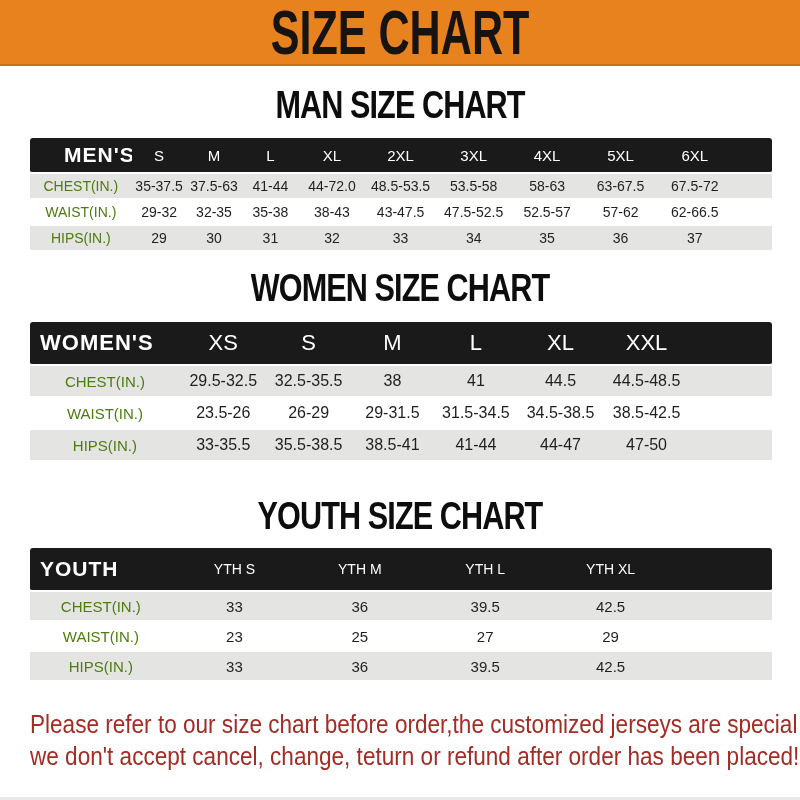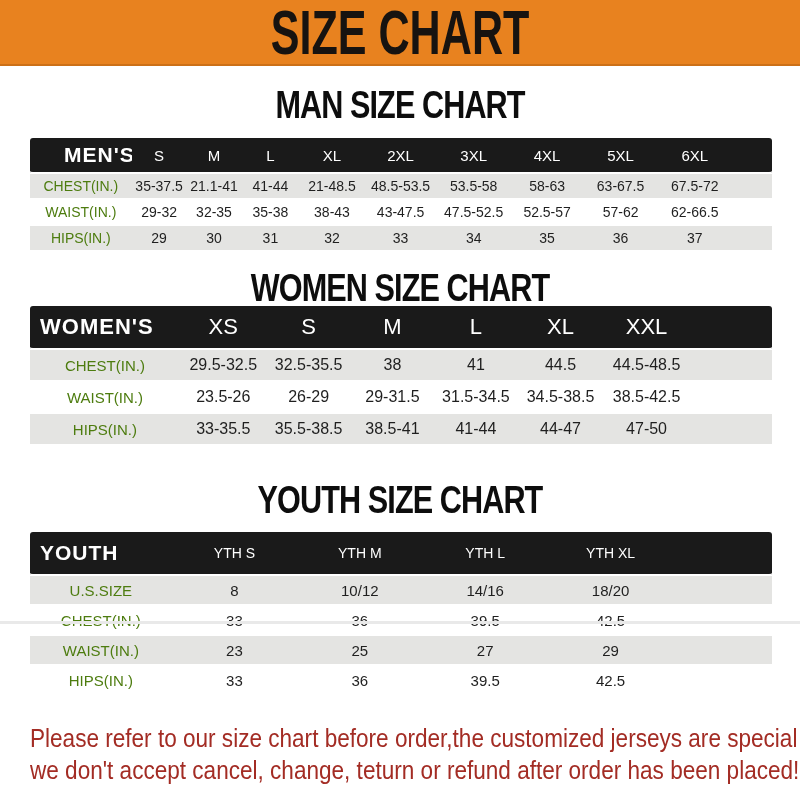--- a/index.html
+++ b/index.html
@@ -2,21 +2,21 @@
 <html style="--banner-bg: #E8821F; --bar-bg: #1A1A1A; --stripe-bg: #E4E4E2; --footer-color: #A32C24;"><head>
 <meta charset="utf-8">
 <style>
   html, body {
     margin: 0; padding: 0;
     width: 800px; height: 800px;
     background: #ffffff;
     font-family: "Liberation Sans", sans-serif;
     overflow: hidden;
   }
-  .page { width: 800px; height: 624px; position: relative; background: #fff; }
+  .page { width: 800px; height: 800px; position: relative; background: #fff; }
 
   
   .banner {
     height: 66px;
     background: var(--banner-bg, #E8821F);
     display: flex; align-items: center; justify-content: center;
     border-bottom: 2px solid rgba(120,60,0,0.25);
     box-sizing: border-box;
   }
   .banner-title {
@@ -46,21 +46,21 @@
 
   
   table.size-table {
     border-collapse: separate;
     border-spacing: 0;
     table-layout: fixed;
     width: 742px;
     margin-left: 30px;
   }
   .tbl-men   { margin-top: 16px; }
-  .tbl-women { }
+  .tbl-women { margin-top: 16px; }
   .tbl-youth { margin-top: 14px; }
 
   thead th {
     background: var(--bar-bg, #1A1A1A);
     color: #ffffff;
     font-weight: normal;
     border-bottom: 2px solid #ffffff;
     padding: 0;
     white-space: nowrap;
     overflow: hidden;
@@ -146,23 +146,23 @@
           <th>4XL</th>
           <th>5XL</th>
           <th>6XL</th>
           <th></th>
         </tr>
       </thead>
     <tbody>
         <tr>
           <td>CHEST(IN.)</td>
           <td>35-37.5</td>
-          <td>21.1-41</td>
+          <td>37.5-63</td>
           <td>41-44</td>
-          <td>21-48.5</td>
+          <td>44-72.0</td>
           <td>48.5-53.5</td>
           <td>53.5-58</td>
           <td>58-63</td>
           <td>63-67.5</td>
           <td>67.5-72</td>
           <td></td>
         </tr>
         <tr>
           <td>WAIST(IN.)</td>
           <td>29-32</td>
@@ -267,28 +267,20 @@
           <th>YOUTH</th>
           <th>YTH S</th>
           <th>YTH M</th>
           <th>YTH L</th>
           <th>YTH XL</th>
           <th></th>
         </tr>
       </thead>
     <tbody>
         <tr>
-          <td>U.S.SIZE</td>
-          <td>8</td>
-          <td>10/12</td>
-          <td>14/16</td>
-          <td>18/20</td>
-          <td></td>
-        </tr>
-        <tr>
           <td>CHEST(IN.)</td>
           <td>33</td>
           <td>36</td>
           <td>39.5</td>
           <td>42.5</td>
           <td></td>
         </tr>
         <tr>
           <td>WAIST(IN.)</td>
           <td>23</td>

